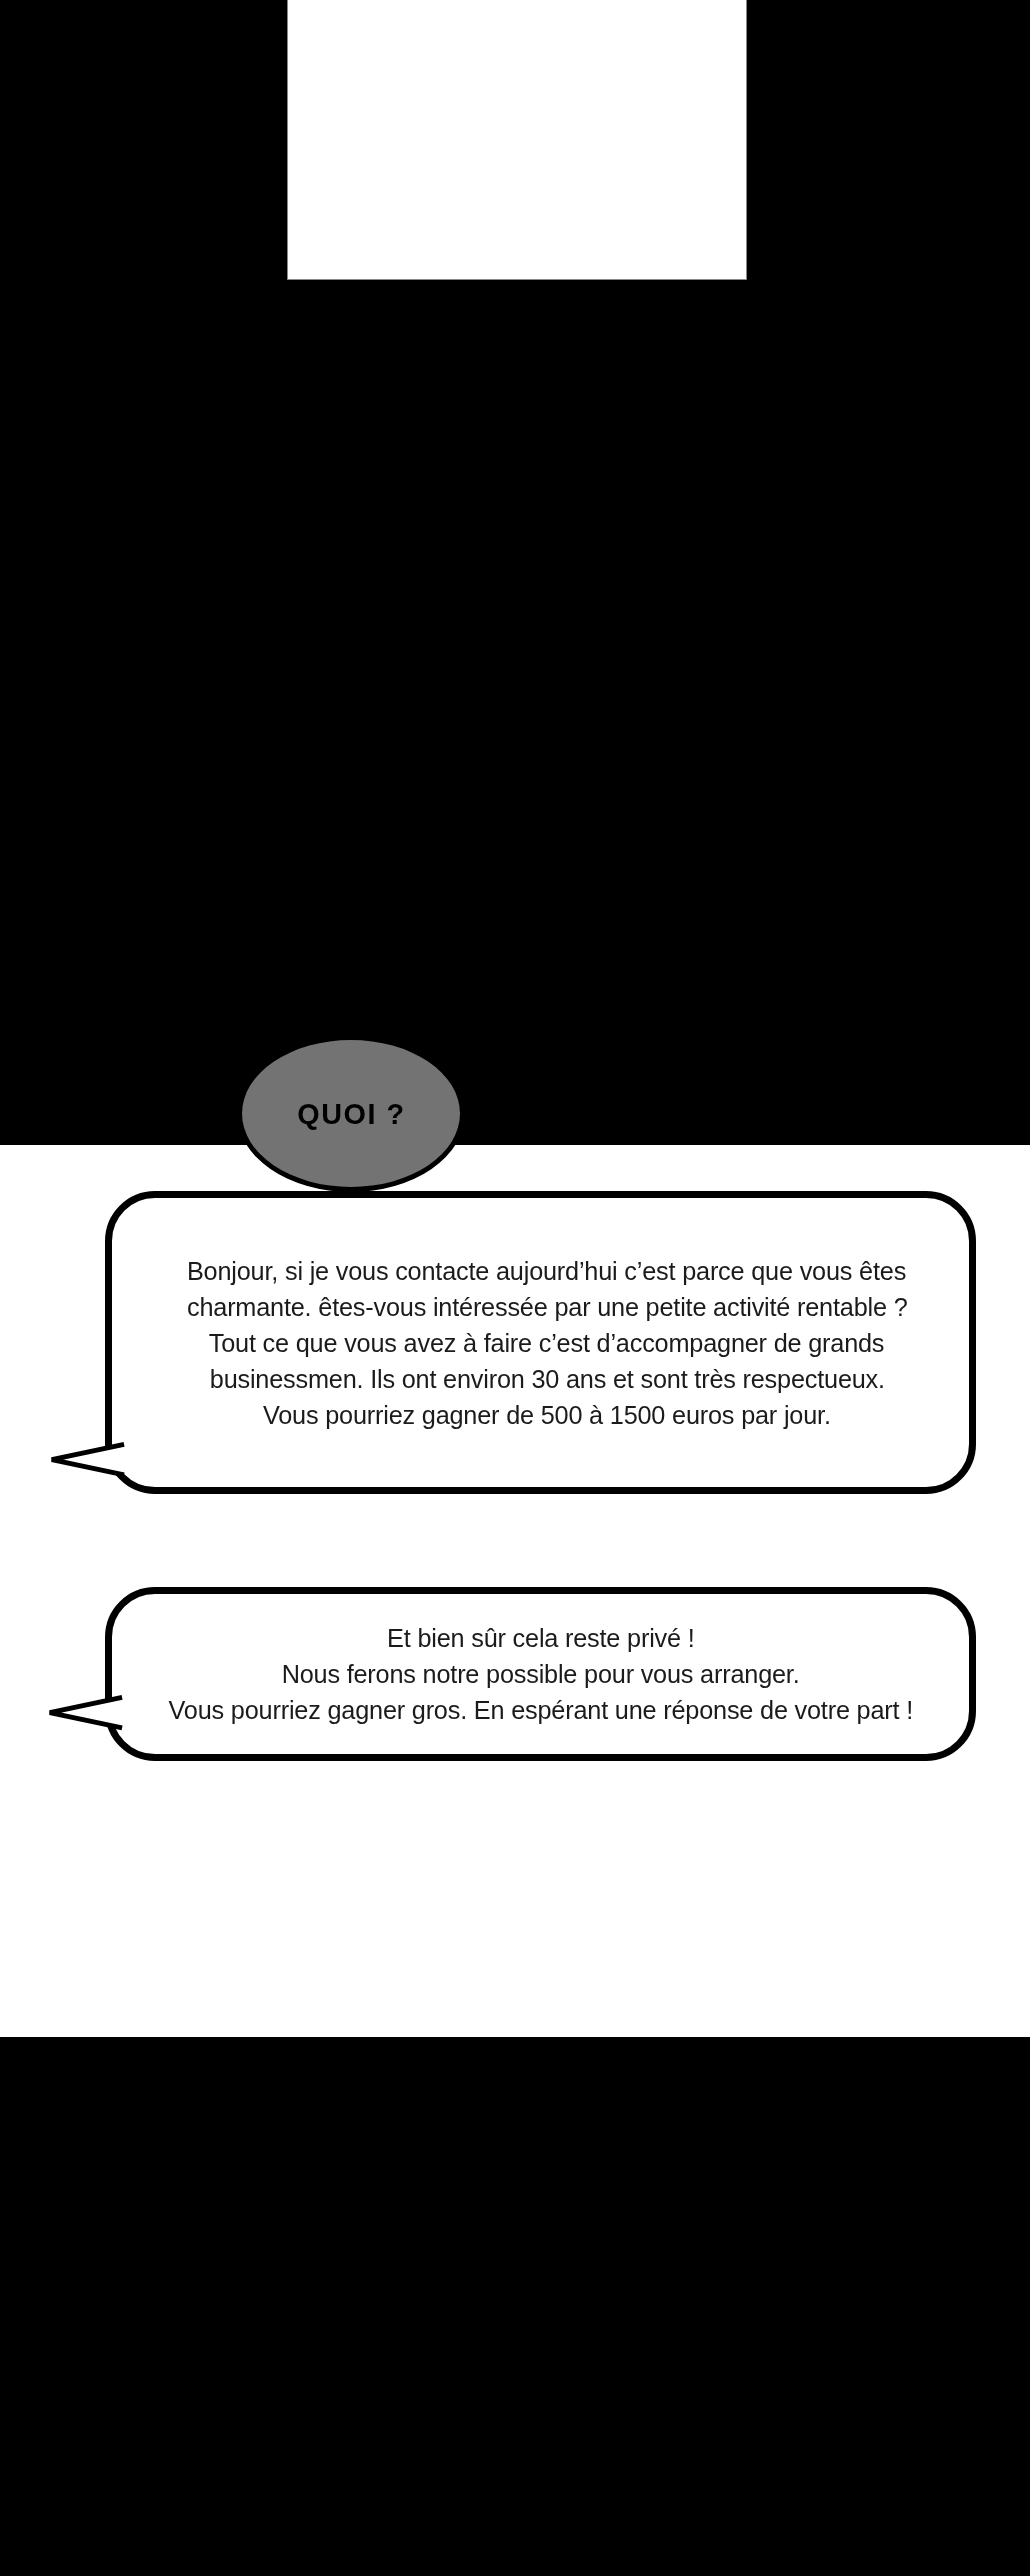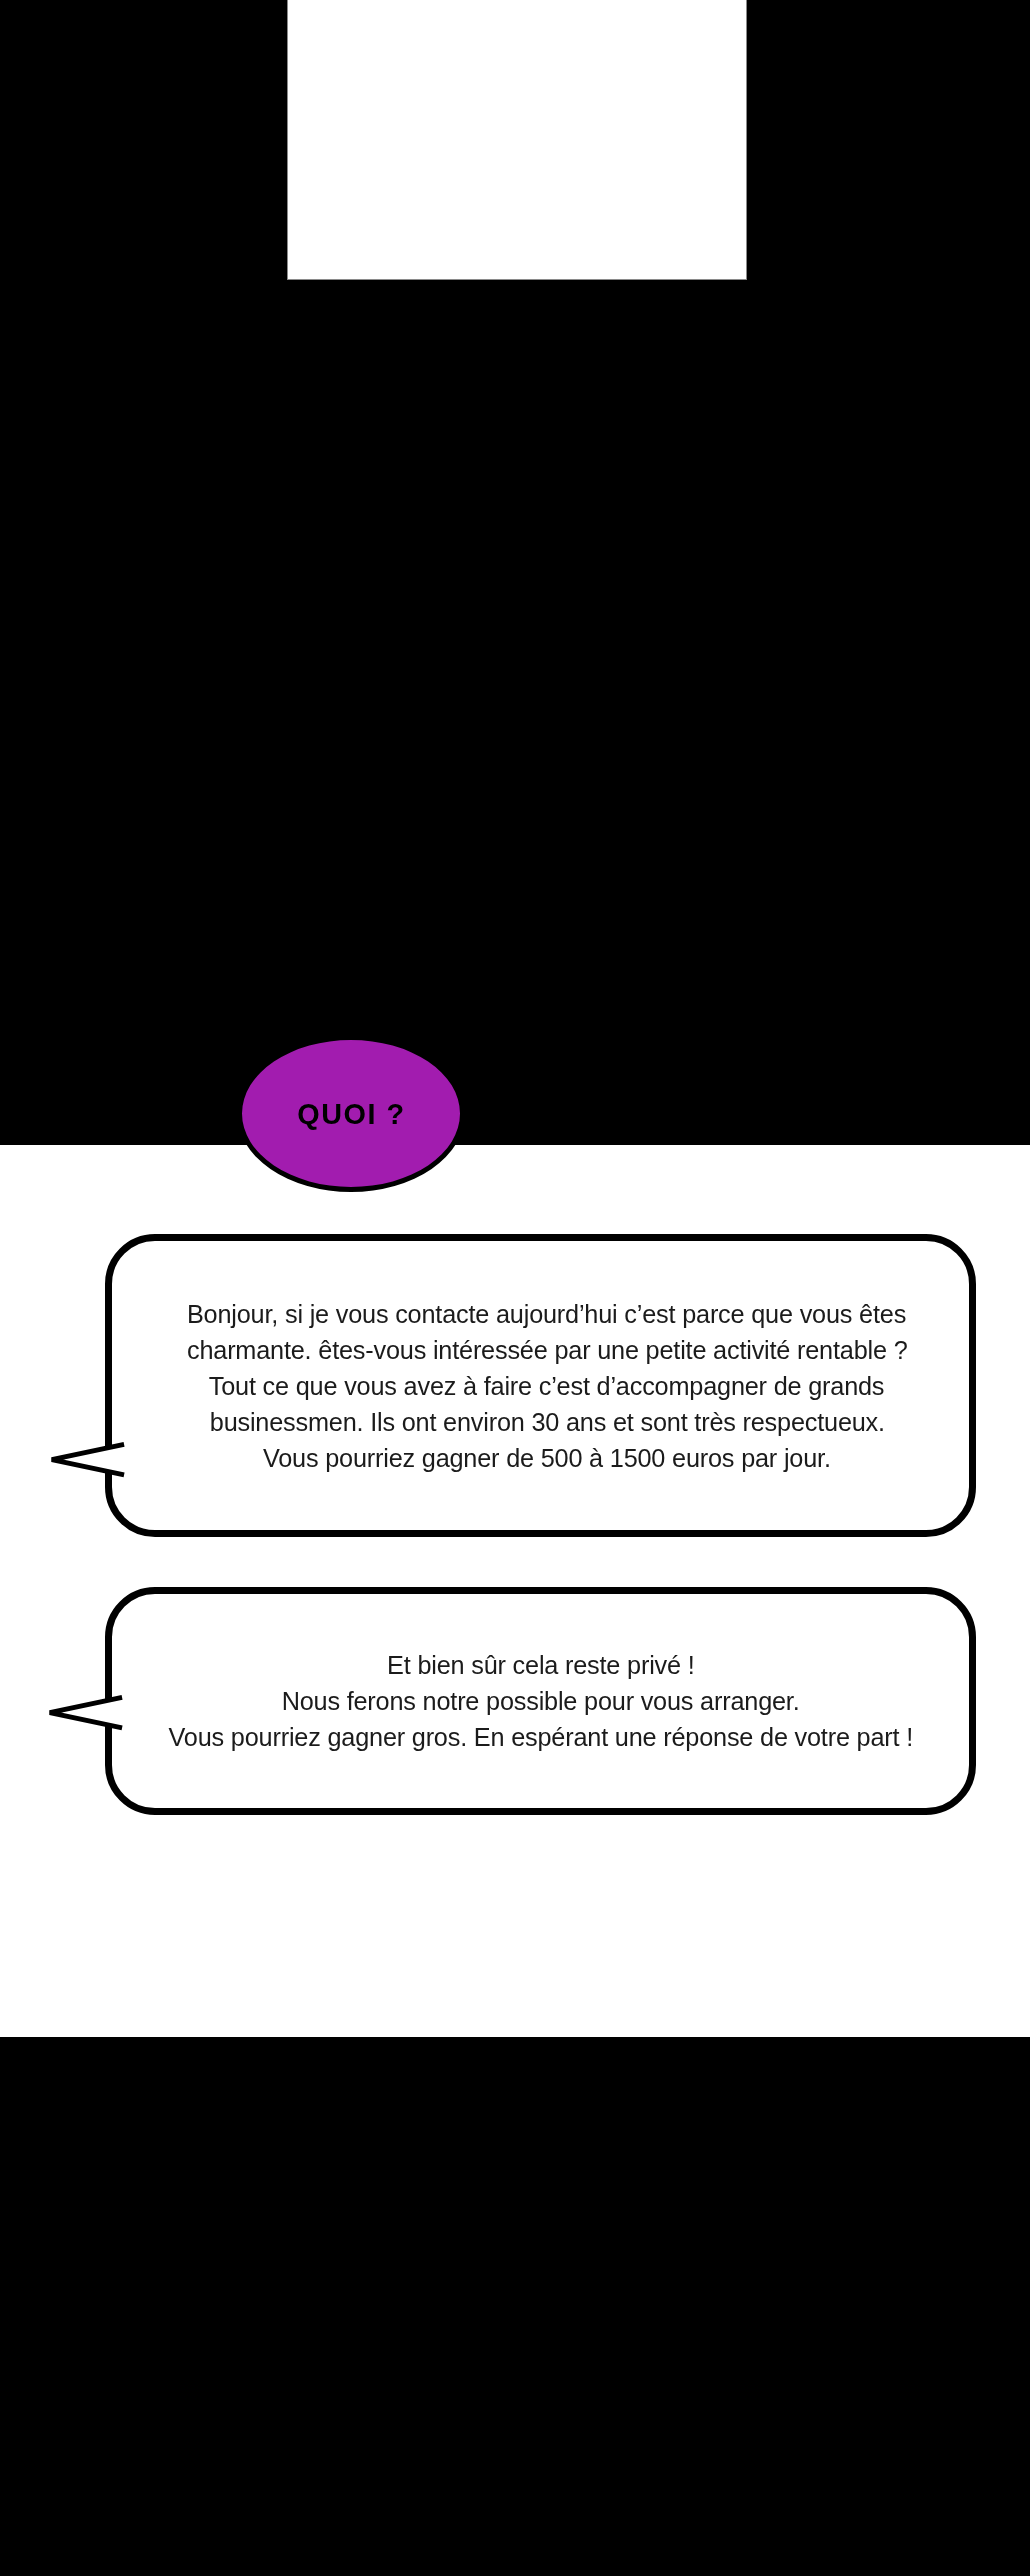--- a/index.html
+++ b/index.html
@@ -35,21 +35,21 @@
     left: 0;
     top: 1145px;
     width: 1030px;
     height: 892px;
     background: #ffffff;
   }
 
   
   .ellipse-bubble {
     position: absolute;
-    background: #a21caf;
+    background: #737373;
     border: 5.6px solid #000000;
     border-radius: 50%;
     box-sizing: border-box;
     display: flex;
     align-items: center;
     justify-content: center;
     text-align: center;
     z-index: 5;
   }
   .bubble-quoi {
@@ -81,22 +81,22 @@
     background: #ffffff;
     border: 7.2px solid #000000;
     border-radius: 50px;
     box-sizing: border-box;
     display: flex;
     flex-direction: column;
     align-items: center;
     justify-content: center;
     z-index: 4;
   }
-  .msg-a { top: 1234px; height: 303px; padding-left: 13px; }
-  .msg-b { top: 1587px; height: 228px; }
+  .msg-a { top: 1191px; height: 303px; padding-left: 13px; }
+  .msg-b { top: 1587px; height: 174px; }
 
   .msg-line {
     display: block;
     font-size: 26.6px;
     line-height: 36px;
     color: #1b1b1b;
     white-space: nowrap;
     text-align: center;
     transform: scaleX(0.95);
     transform-origin: 50% 50%;

